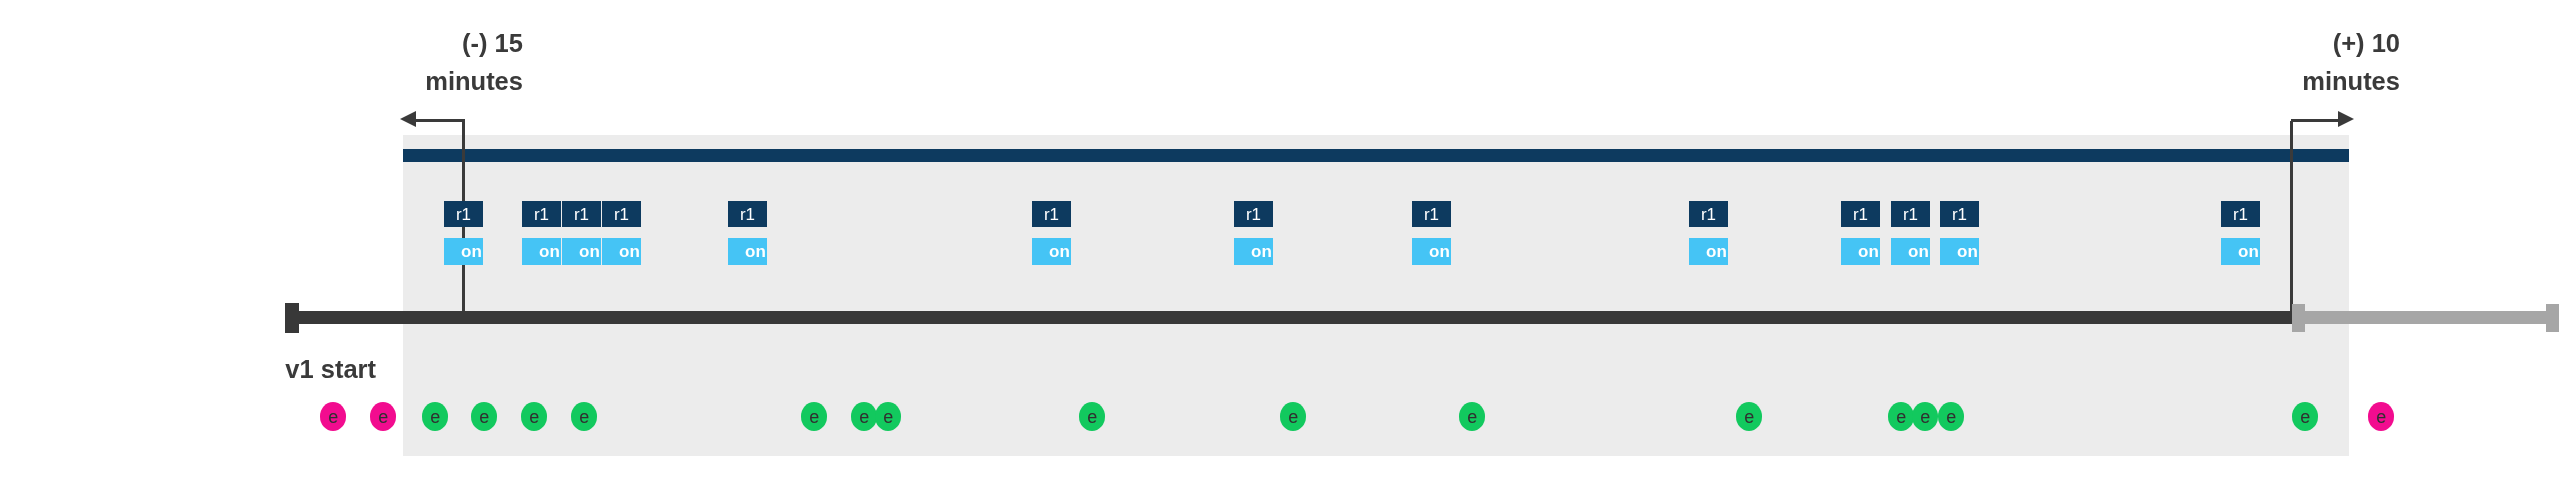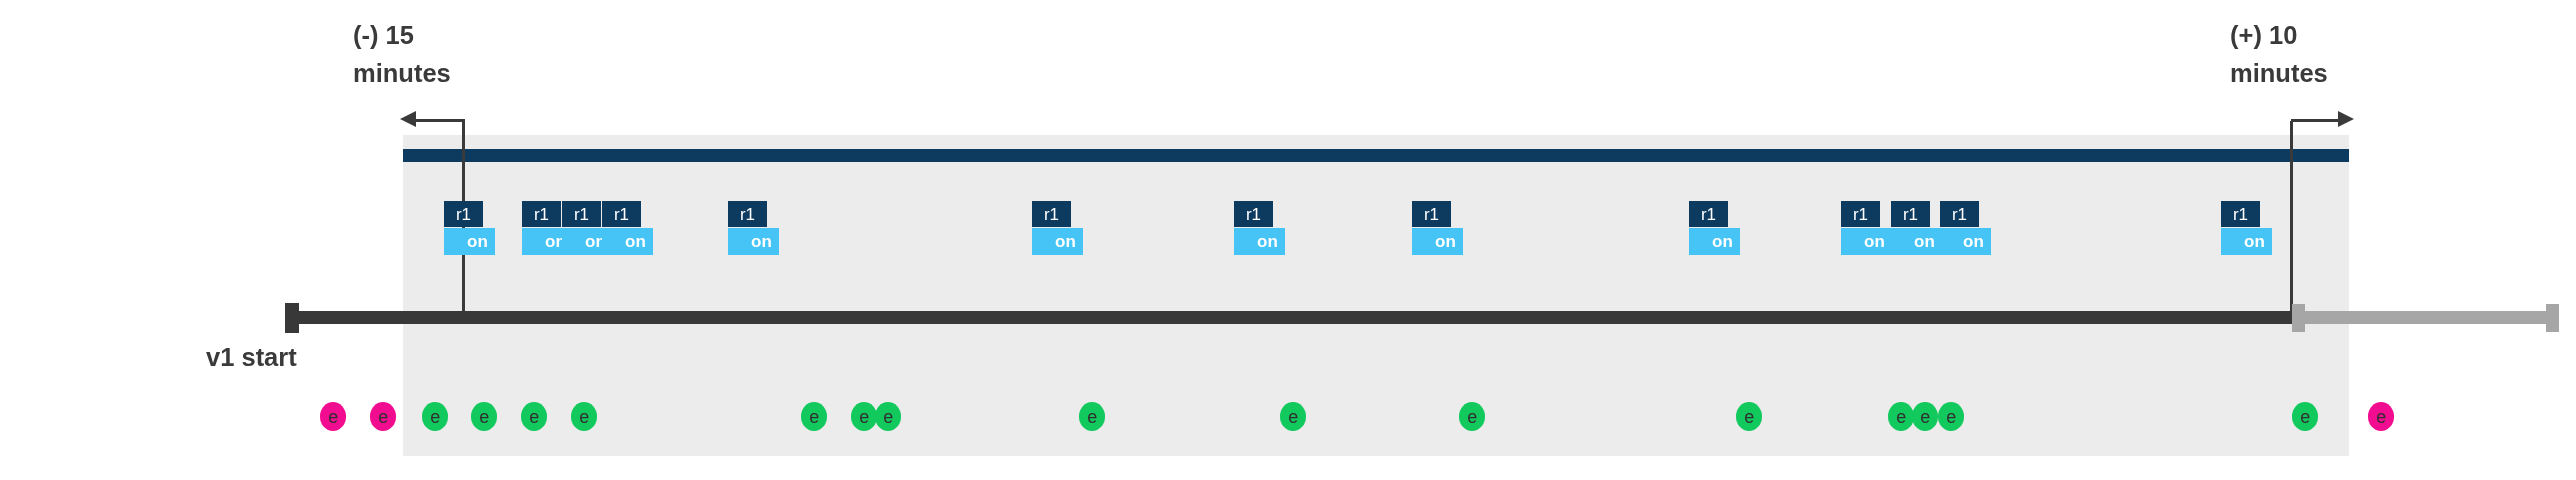--- a/index.html
+++ b/index.html
@@ -10,57 +10,57 @@
   body{background:#ffffff; font-family:"Liberation Sans", sans-serif;}
   .canvas{position:relative; width:2576px; height:481px; background:#ffffff; overflow:hidden;}
 
   .panel{position:absolute; left:403px; top:135px; width:1946px; height:321px; background:var(--panel); z-index:0;}
   .navy-bar{position:absolute; left:403px; top:149px; width:1946px; height:13.2px; background:var(--navy); z-index:1;}
 
   .row-label{position:absolute; color:var(--text); font-size:27px; font-weight:600; text-align:right; z-index:2; letter-spacing:0.2px;}
   .imp-label{left:0; top:209px; width:267px;}
   .ext-label{left:0; top:402px; width:266px;}
 
-  .window-label{position:absolute; top:16px; width:170px; text-align:left; color:var(--line);
+  .window-label{position:absolute; top:24px; width:170px; text-align:right; color:var(--line);
     font-size:25.5px; font-weight:600; line-height:38px; z-index:2;}
   .window-label.minus{left:353px;}
   .window-label.plus{left:2230px;}
 
   .vline{position:absolute; top:121px; width:2.8px; height:190px; background:var(--line); z-index:2;}
   .minus-v{left:462px;}
   .plus-v{left:2290px;}
 
   .arrow-line{position:absolute; top:119px; height:2.8px; background:var(--line); z-index:2;}
   .minus-h{left:413px; width:52px;}
   .plus-h{left:2291px; width:48px;}
   .arrow-head{position:absolute; top:111px; width:0; height:0; border-top:8.5px solid transparent;
     border-bottom:8.5px solid transparent; z-index:2;}
   .arrow-head.left{left:400px; border-right:16px solid var(--line);}
   .arrow-head.right{left:2338px; border-left:16px solid var(--line);}
 
   .imp-layer,.ext-layer{position:absolute; left:0; top:0; width:100%; height:100%; z-index:5;}
   .imp-group{position:absolute; top:201px; width:39px;}
   .r1-box{width:39px; height:26.4px; background:var(--navy); color:#ffffff; font-size:17px; font-weight:400;
     display:flex; align-items:center; justify-content:center; line-height:1;}
-  .on-box{width:51px; height:26.4px; margin-top:1px; background:var(--lightblue); color:#ffffff; font-size:17px;
+  .on-box{width:39px; height:26.4px; margin-top:11px; background:var(--lightblue); color:#ffffff; font-size:17px;
     font-weight:600; display:flex; align-items:center; justify-content:center; line-height:1;padding-left:16px;}
 
   .ext-dot{position:absolute; top:402px; width:26.4px; height:29px; border-radius:50%;
     display:flex; align-items:center; justify-content:center; color:#303030; font-size:18px; line-height:1;}
   .ext-dot.green{background:var(--green);}
   .ext-dot.magenta{background:var(--magenta);}
 
   .timeline-dark{position:absolute; left:285px; top:311px; width:2009px; height:13.2px; background:var(--tl-dark); z-index:4;}
   .timeline-gray{position:absolute; left:2294px; top:311px; width:258px; height:13.2px; background:var(--tl-gray); z-index:3;}
   .cap{position:absolute; z-index:4;}
   .v1-cap{left:285px; top:303px; width:14px; height:30px; background:var(--tl-dark);}
   .v2-cap{left:2292px; top:304px; width:13.2px; height:28px; background:var(--tl-gray);}
   .end-cap{left:2546px; top:304px; width:13.2px; height:28px; background:var(--tl-gray);}
 
-  .start-label{position:absolute; top:338px; width:170px; text-align:left; color:var(--line);
+  .start-label{position:absolute; top:350px; width:170px; text-align:right; color:var(--line);
     font-size:25.5px; font-weight:600; line-height:38px; z-index:2;}
   .v1-label{left:206px;}
   .v2-label{left:2214px;}
 </style>
 </head>
 <body>
 
 <div class="canvas">
 
   <div class="panel"></div>

